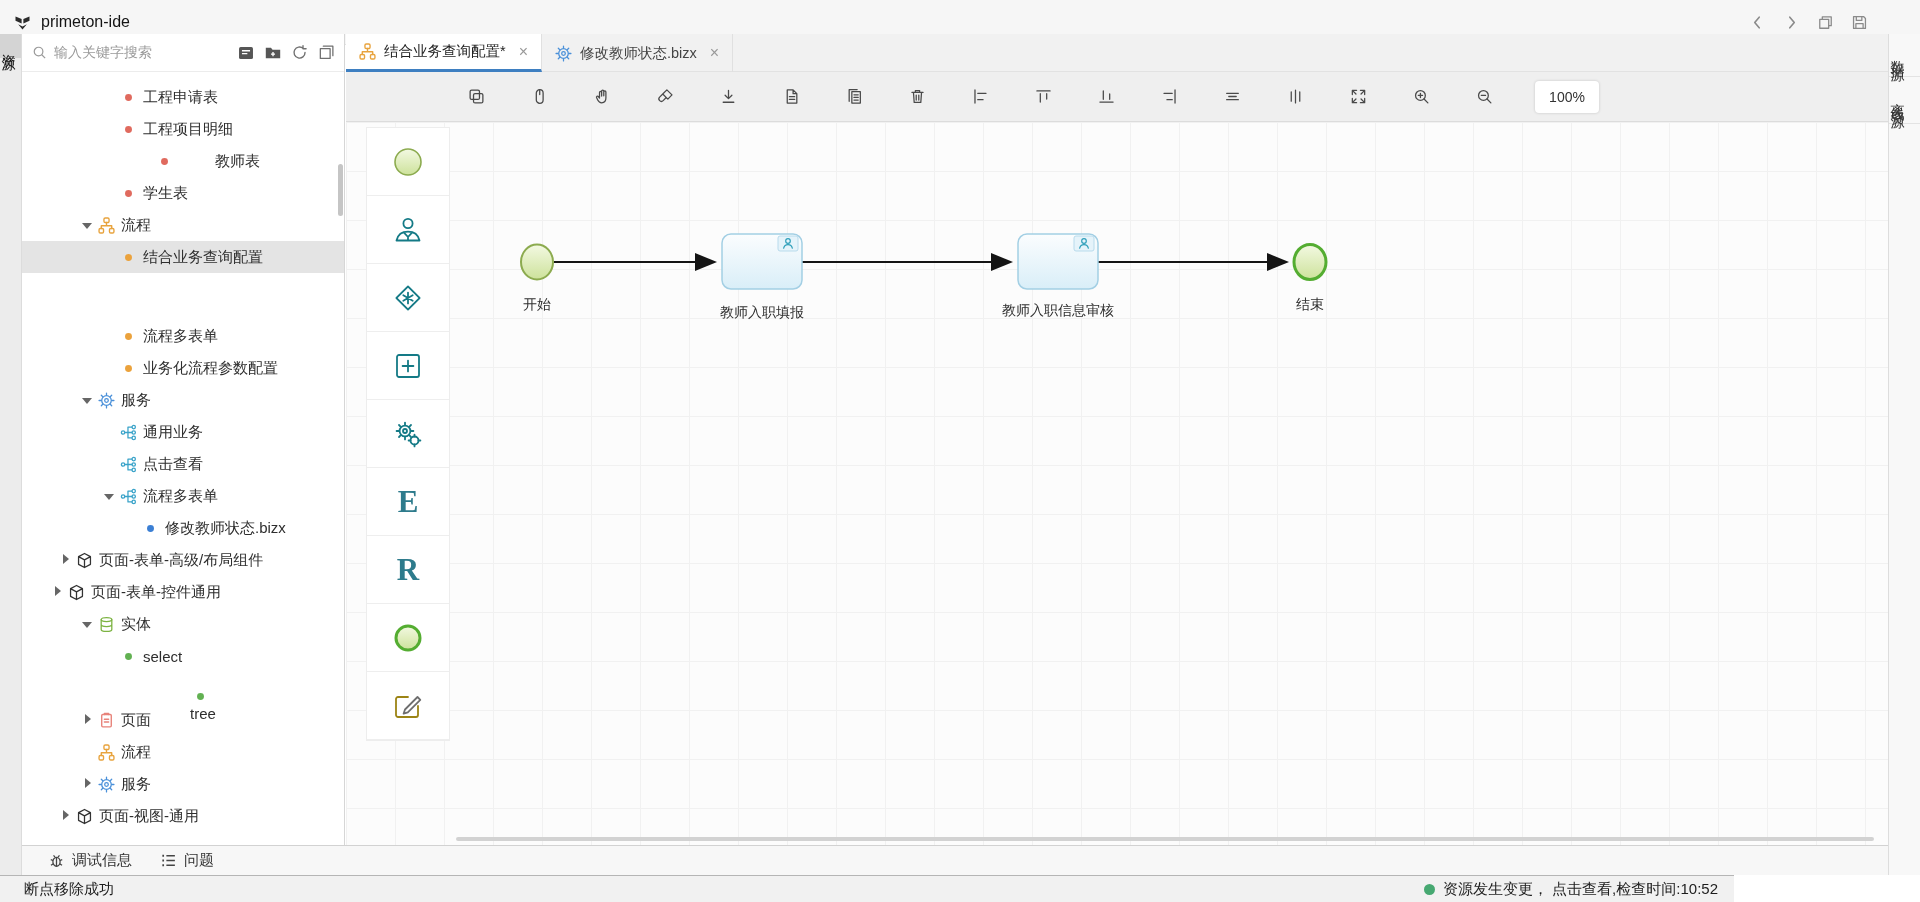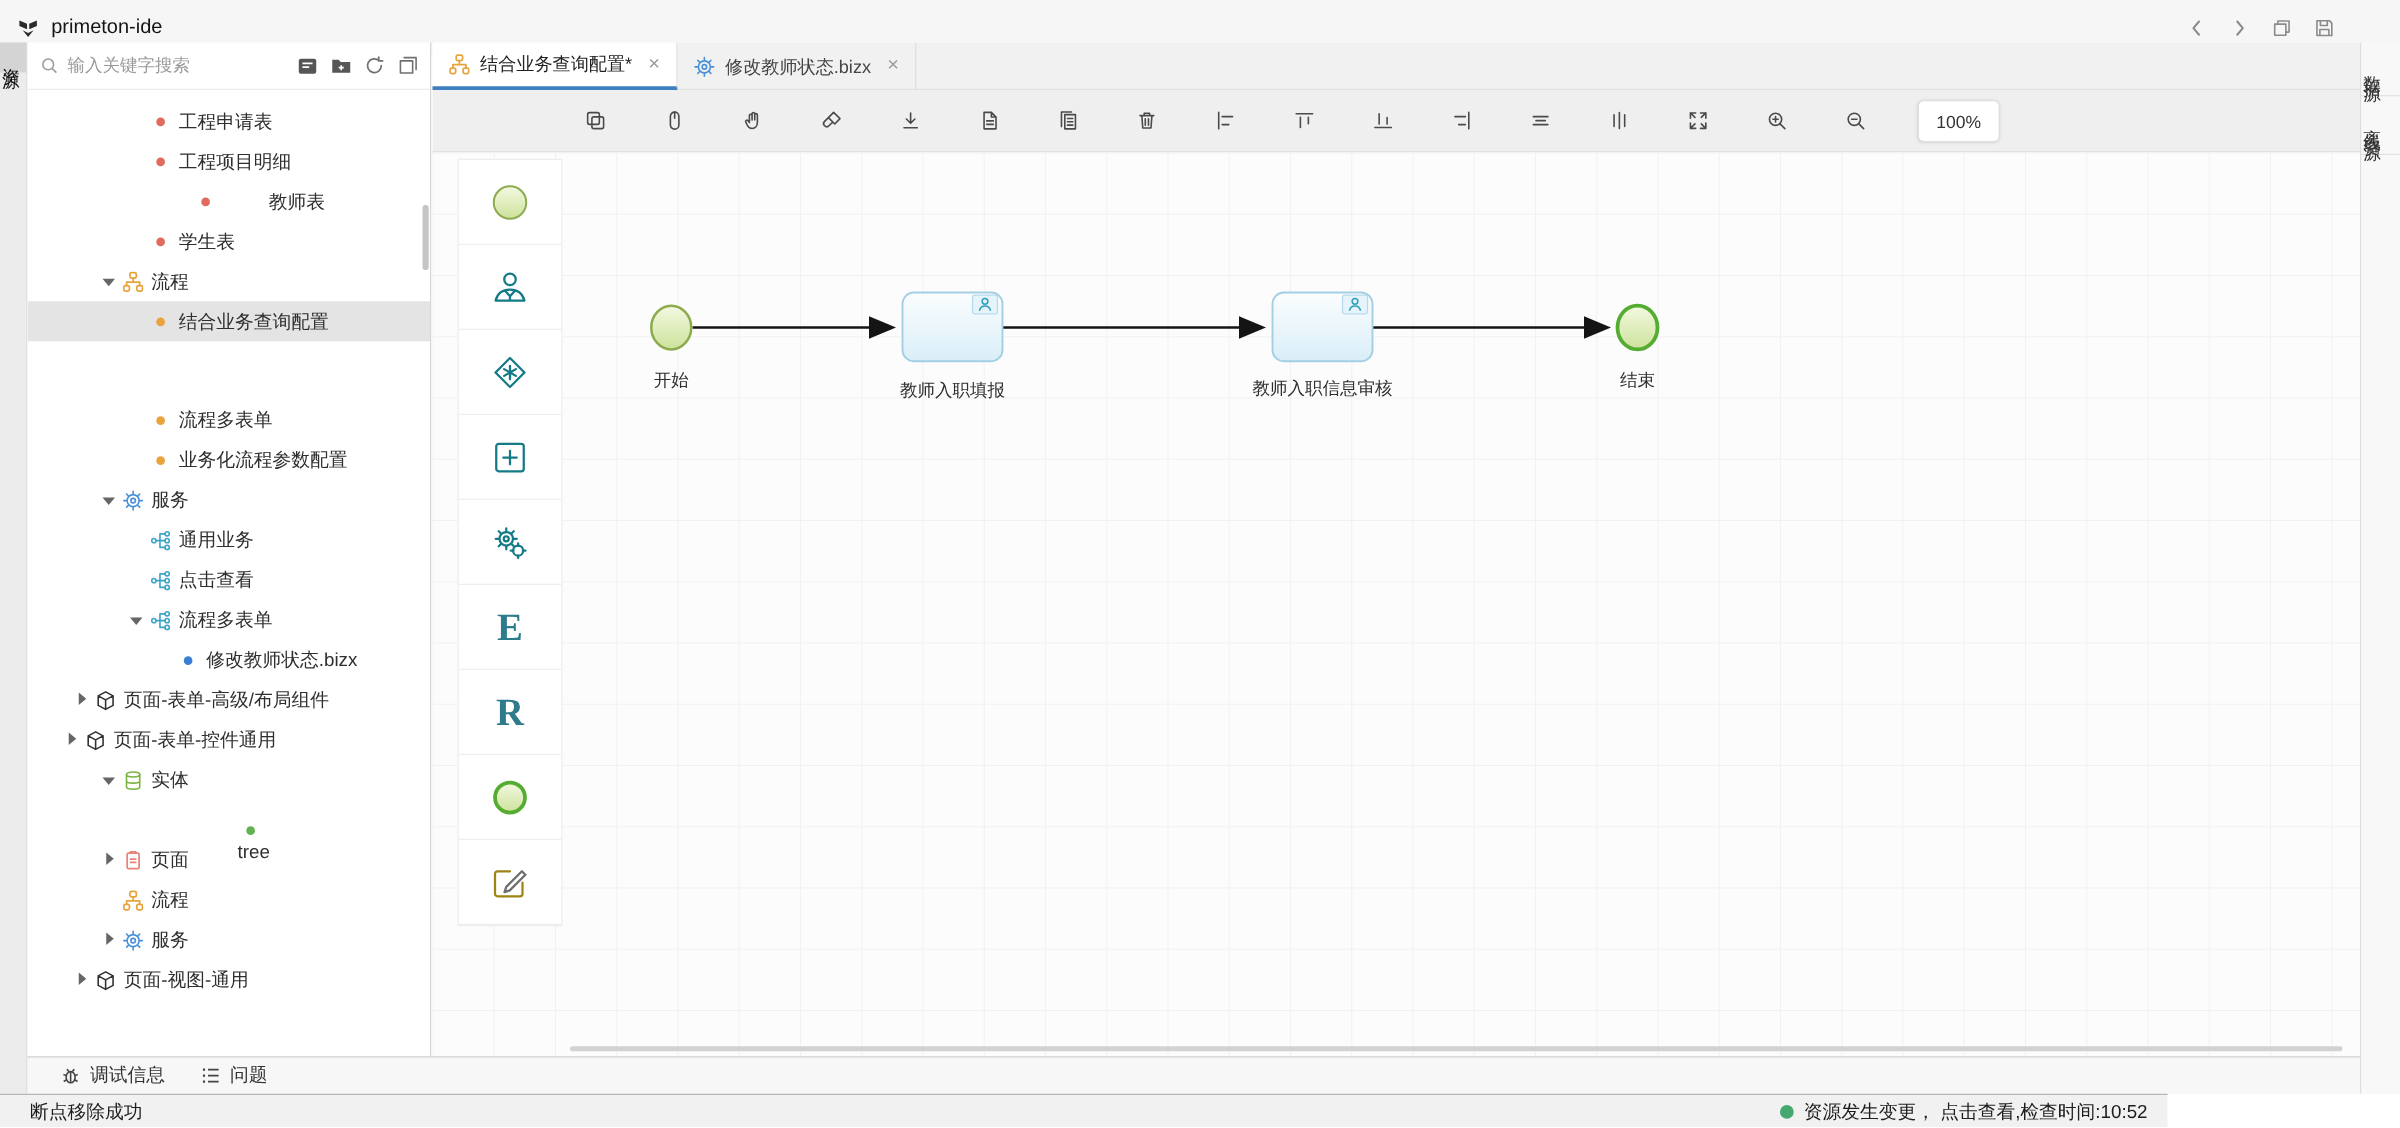--- a/index.html
+++ b/index.html
@@ -317,20 +317,29 @@
         </div>
         <div class="tree-row" style="padding-left: 58px;">
           <span class="tw arr-down"></span>
           <span class="ticon">
             <svg viewBox="0 0 16 16" width="17" height="17" fill="none" stroke="#7cb342" stroke-width="1.2" stroke-linecap="round" stroke-linejoin="round">
               <ellipse cx="8" cy="3.4" rx="5" ry="1.9"></ellipse>
               <path d="M3 3.4v9.2c0 1.1 2.2 1.9 5 1.9s5-.8 5-1.9V3.4 M3 8c0 1.1 2.2 1.9 5 1.9S13 9.1 13 8"></path>
             </svg>
           </span>
           <span class="tlabel">实体</span>
+        </div>
+        <div class="tree-row" style="padding-left: 80px;">
+          <span class="tw"></span>
+          <span class="ticon">
+            <svg viewBox="0 0 16 16" width="15" height="15">
+              <circle cx="8" cy="8" r="3.7" fill="#62b152"></circle>
+            </svg>
+          </span>
+          <span class="tlabel">select</span>
         </div>
         <div class="tree-row" style="padding-left: 40px; flex-direction: column;">
           <span class="tw"></span>
           <span class="ticon">
             <svg viewBox="0 0 16 16" width="15" height="15">
               <circle cx="8" cy="8" r="3.7" fill="#62b152"></circle>
             </svg>
           </span>
           <span class="tlabel">tree</span>
         </div>

